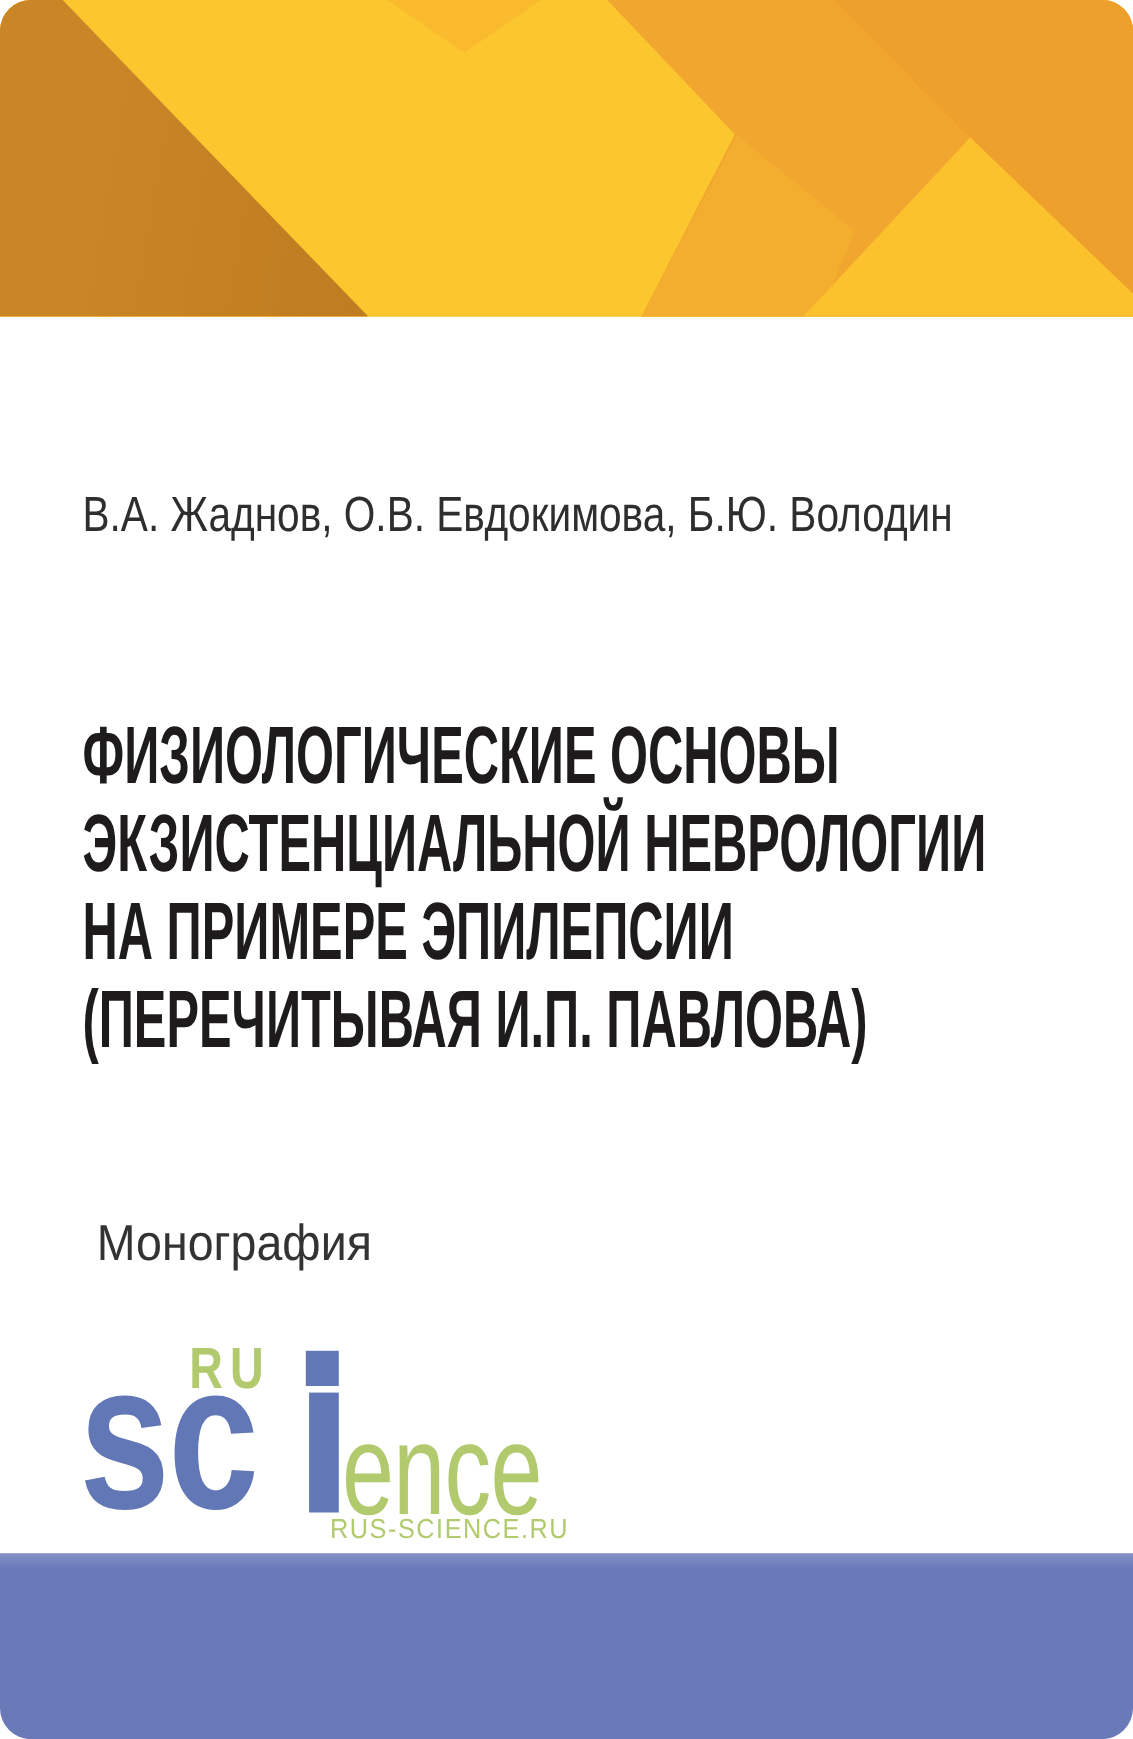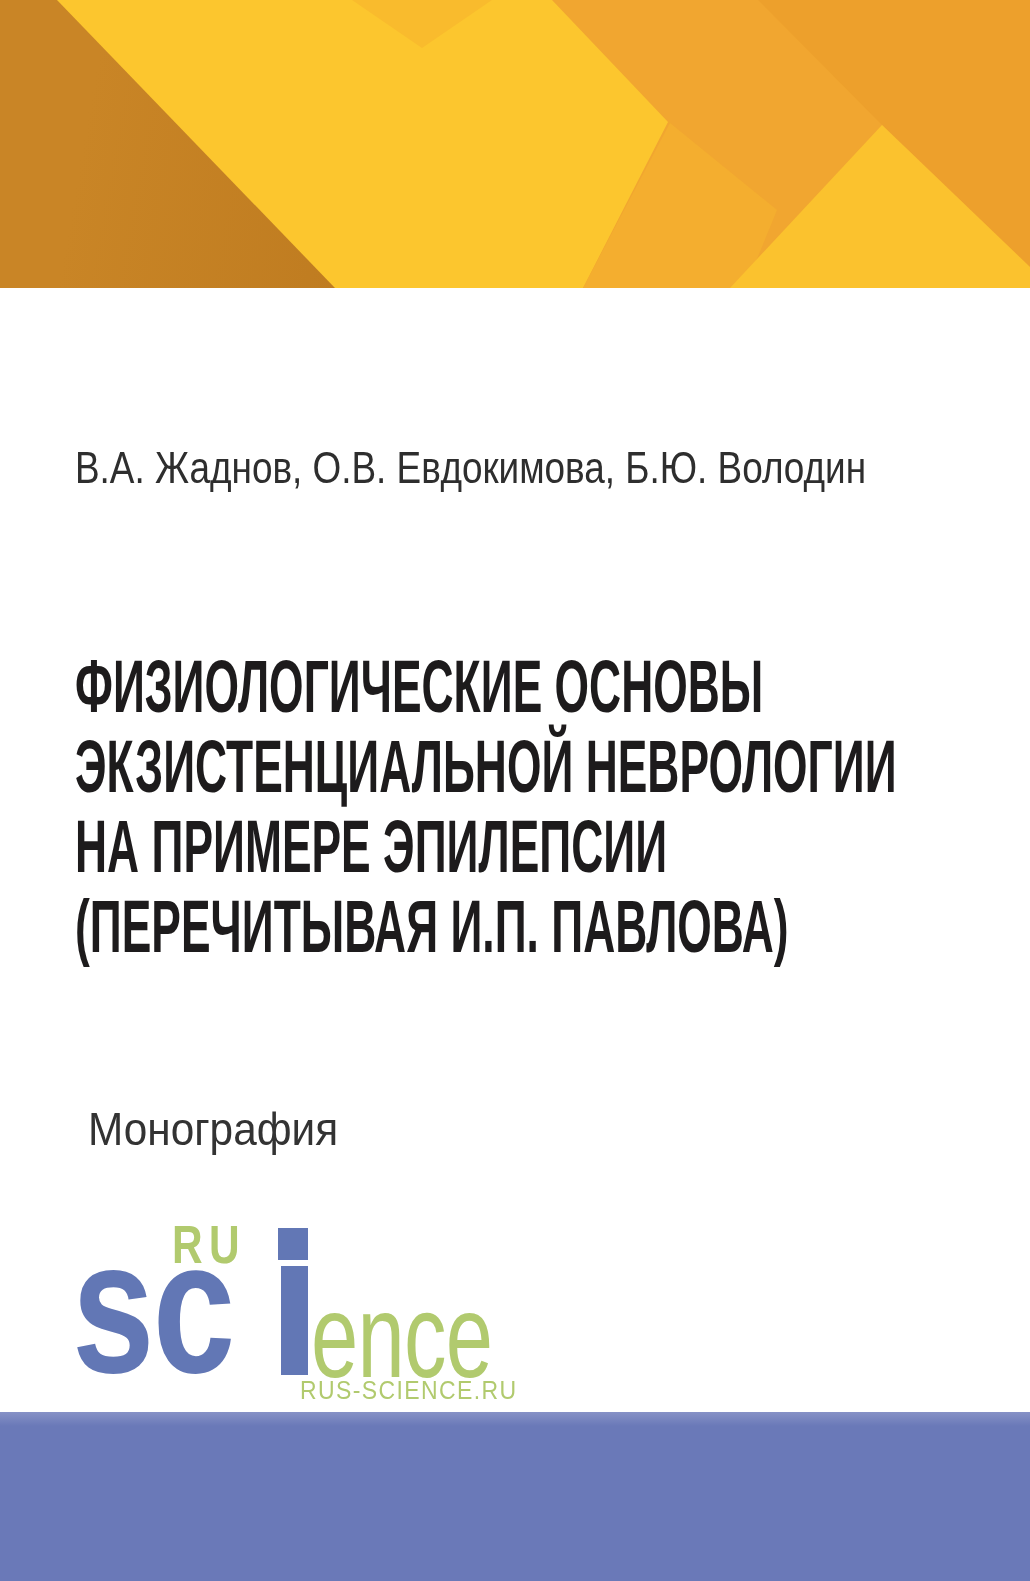--- a/index.html
+++ b/index.html
@@ -2,20 +2,21 @@
 <html><head>
 <meta charset="utf-8">
 <style>
   html,body{margin:0;padding:0;background:#ffffff;}
   .cover{
     position:relative;
     width:1030px;height:1581px;
     background:#ffffff;
     overflow:hidden;
     font-family:"Liberation Sans", sans-serif;
+    border-radius:28px;
   }
   
   .banner{position:absolute;left:0;top:0;width:1030px;height:288px;background:#fcc62e;}
   .shape{position:absolute;left:0;top:0;width:100%;height:100%;}
   .shape.orange-main{
     background:#f1a630;
     clip-path:polygon(552px 0, 1030px 0, 1030px 288px, 583px 288px, 668px 122px);
   }
   .shape.orange-dark{
     background:#eda02c;

